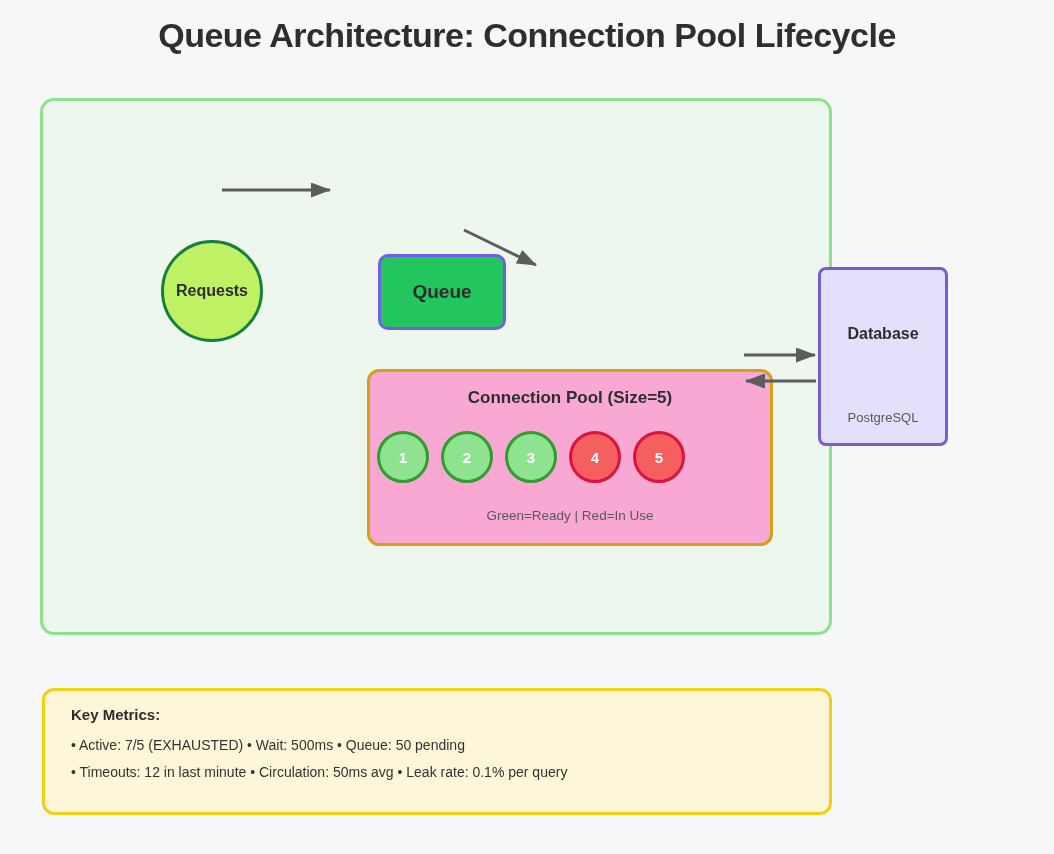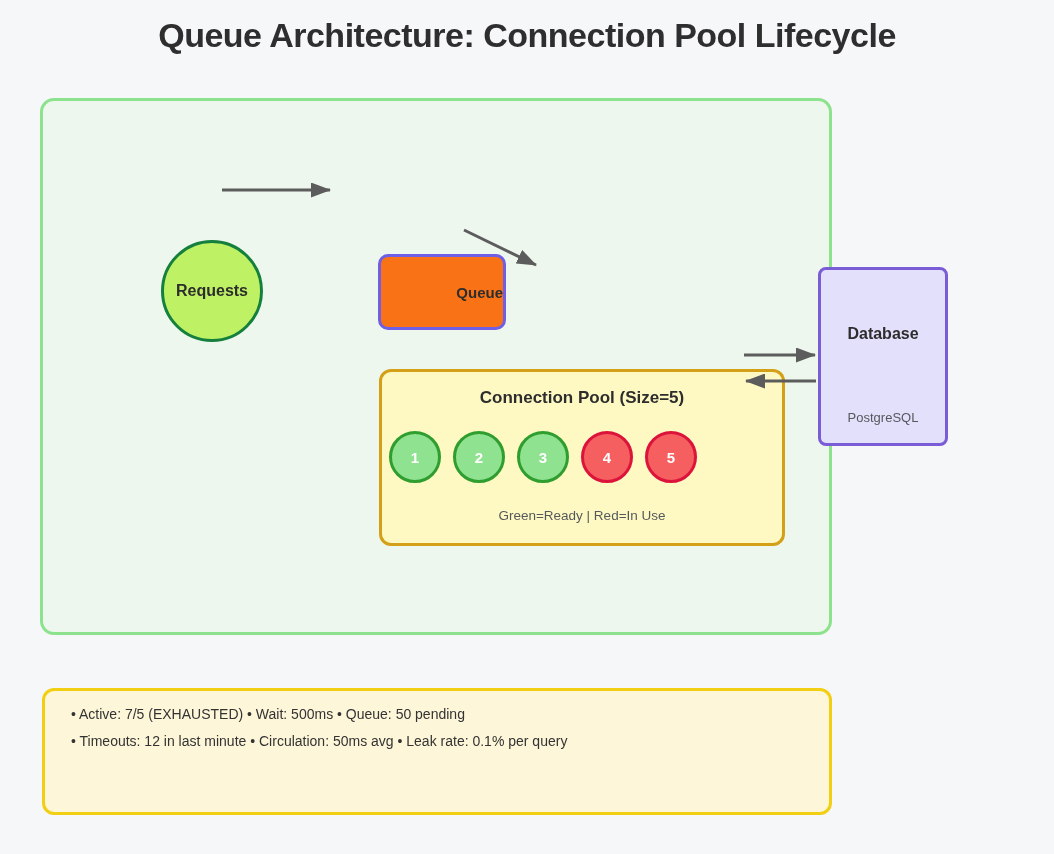--- a/index.html
+++ b/index.html
@@ -53,36 +53,36 @@
     justify-content: center;
     font-size: 16px;
   }
 
   .queue-node {
     position: absolute;
     left: 335px;
     top: 153px;
     width: 128px;
     height: 76px;
-    background: #f97316;
+    background: #22c55e;
     border: 3px solid #6e5fe6;
     border-radius: 10px;
     display: flex;
     align-items: center;
-    justify-content: flex-end;
-    font-size: 15px;
+    justify-content: center;
+    font-size: 19px;
   }
 
   .pool-node {
     position: absolute;
-    left: 336px;
+    left: 324px;
     top: 268px;
     width: 406px;
     height: 177px;
-    background: #fef9c3;
+    background: #f9a8d4;
     border: 3px solid #d4a017;
     border-radius: 12px;
   }
   .pool-title {
     position: absolute;
     top: 16px;
     left: 0;
     width: 100%;
     text-align: center;
     font-size: 17px;
@@ -234,17 +234,18 @@
         <path d="M0,0 L20,7.5 L0,15 Z" fill="#5c5c5c"></path>
       </marker>
     </defs>
     <path d="M 222 190 L 330 190" stroke="#5c5c5c" stroke-width="3" fill="none" marker-end="url(#ah)"></path>
     <path d="M 464 230 L 536 265" stroke="#5c5c5c" stroke-width="3" fill="none" marker-end="url(#ah)"></path>
     <path d="M 744 355 L 815 355" stroke="#5c5c5c" stroke-width="3" fill="none" marker-end="url(#ah)"></path>
     <path d="M 816 381 L 746 381" stroke="#5c5c5c" stroke-width="3" fill="none" marker-end="url(#ah)"></path>
   </svg>
 
   <div class="metrics-box">
+    <div class="metrics-heading">Key Metrics:</div>
     <div class="metrics-line">• Active: 7/5 (EXHAUSTED) • Wait: 500ms • Queue: 50 pending</div>
     <div class="metrics-line">• Timeouts: 12 in last minute • Circulation: 50ms avg • Leak rate: 0.1% per query</div>
   </div>
 
 </div>
 
 </body></html>

